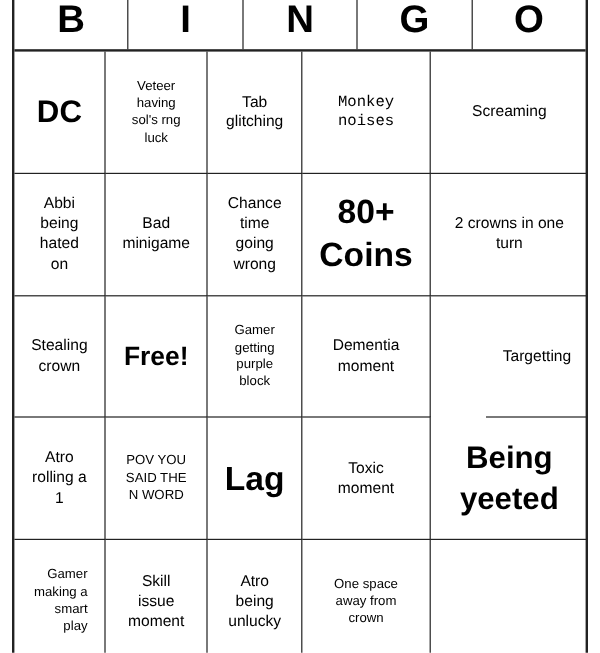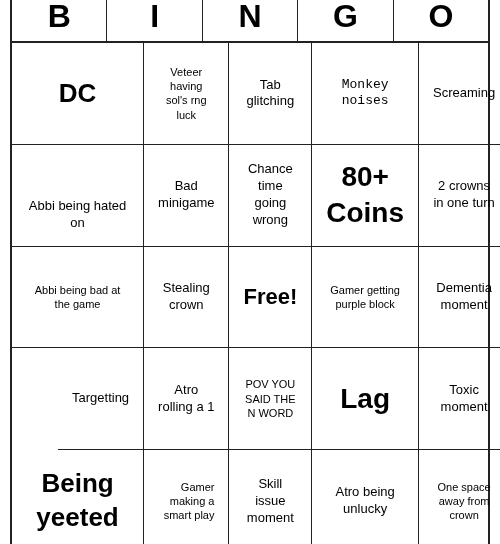--- a/index.html
+++ b/index.html
@@ -76,37 +76,34 @@
       </div>
       <div class="bingo-cell" style="font-size: 13px;">
         <span>Tab glitching</span>
       </div>
       <div class="bingo-cell" style="font-size: 13px; font-family: Liberation Mono, monospace;">
         <span>Monkey noises</span>
       </div>
       <div class="bingo-cell" style="font-size: 13px;">
         <span>Screaming</span>
       </div>
-      <div class="bingo-cell" style="font-size: 13px; align-items: flex-end;">
+      <div class="bingo-cell" style="font-size: 13px;">
         <span>Abbi being hated on</span>
       </div>
       <div class="bingo-cell" style="font-size: 13px;">
         <span>Bad minigame</span>
       </div>
       <div class="bingo-cell" style="font-size: 13px;">
         <span>Chance time going wrong</span>
       </div>
       <div class="bingo-cell" style="font-size: 28px; font-weight: bold;">
         <span>80+ Coins</span>
       </div>
       <div class="bingo-cell" style="font-size: 13px;">
         <span>2 crowns in one turn</span>
-      </div>
-      <div class="bingo-cell" style="font-size: 11px;">
-        <span>Abbi being bad at the game</span>
       </div>
       <div class="bingo-cell" style="font-size: 13px;">
         <span>Stealing crown</span>
       </div>
       <div class="bingo-cell" style="font-size: 22px; font-weight: bold;">
         <span>Free!</span>
       </div>
       <div class="bingo-cell" style="font-size: 11px; align-items: center;">
         <span>Gamer getting purple block</span>
       </div>

